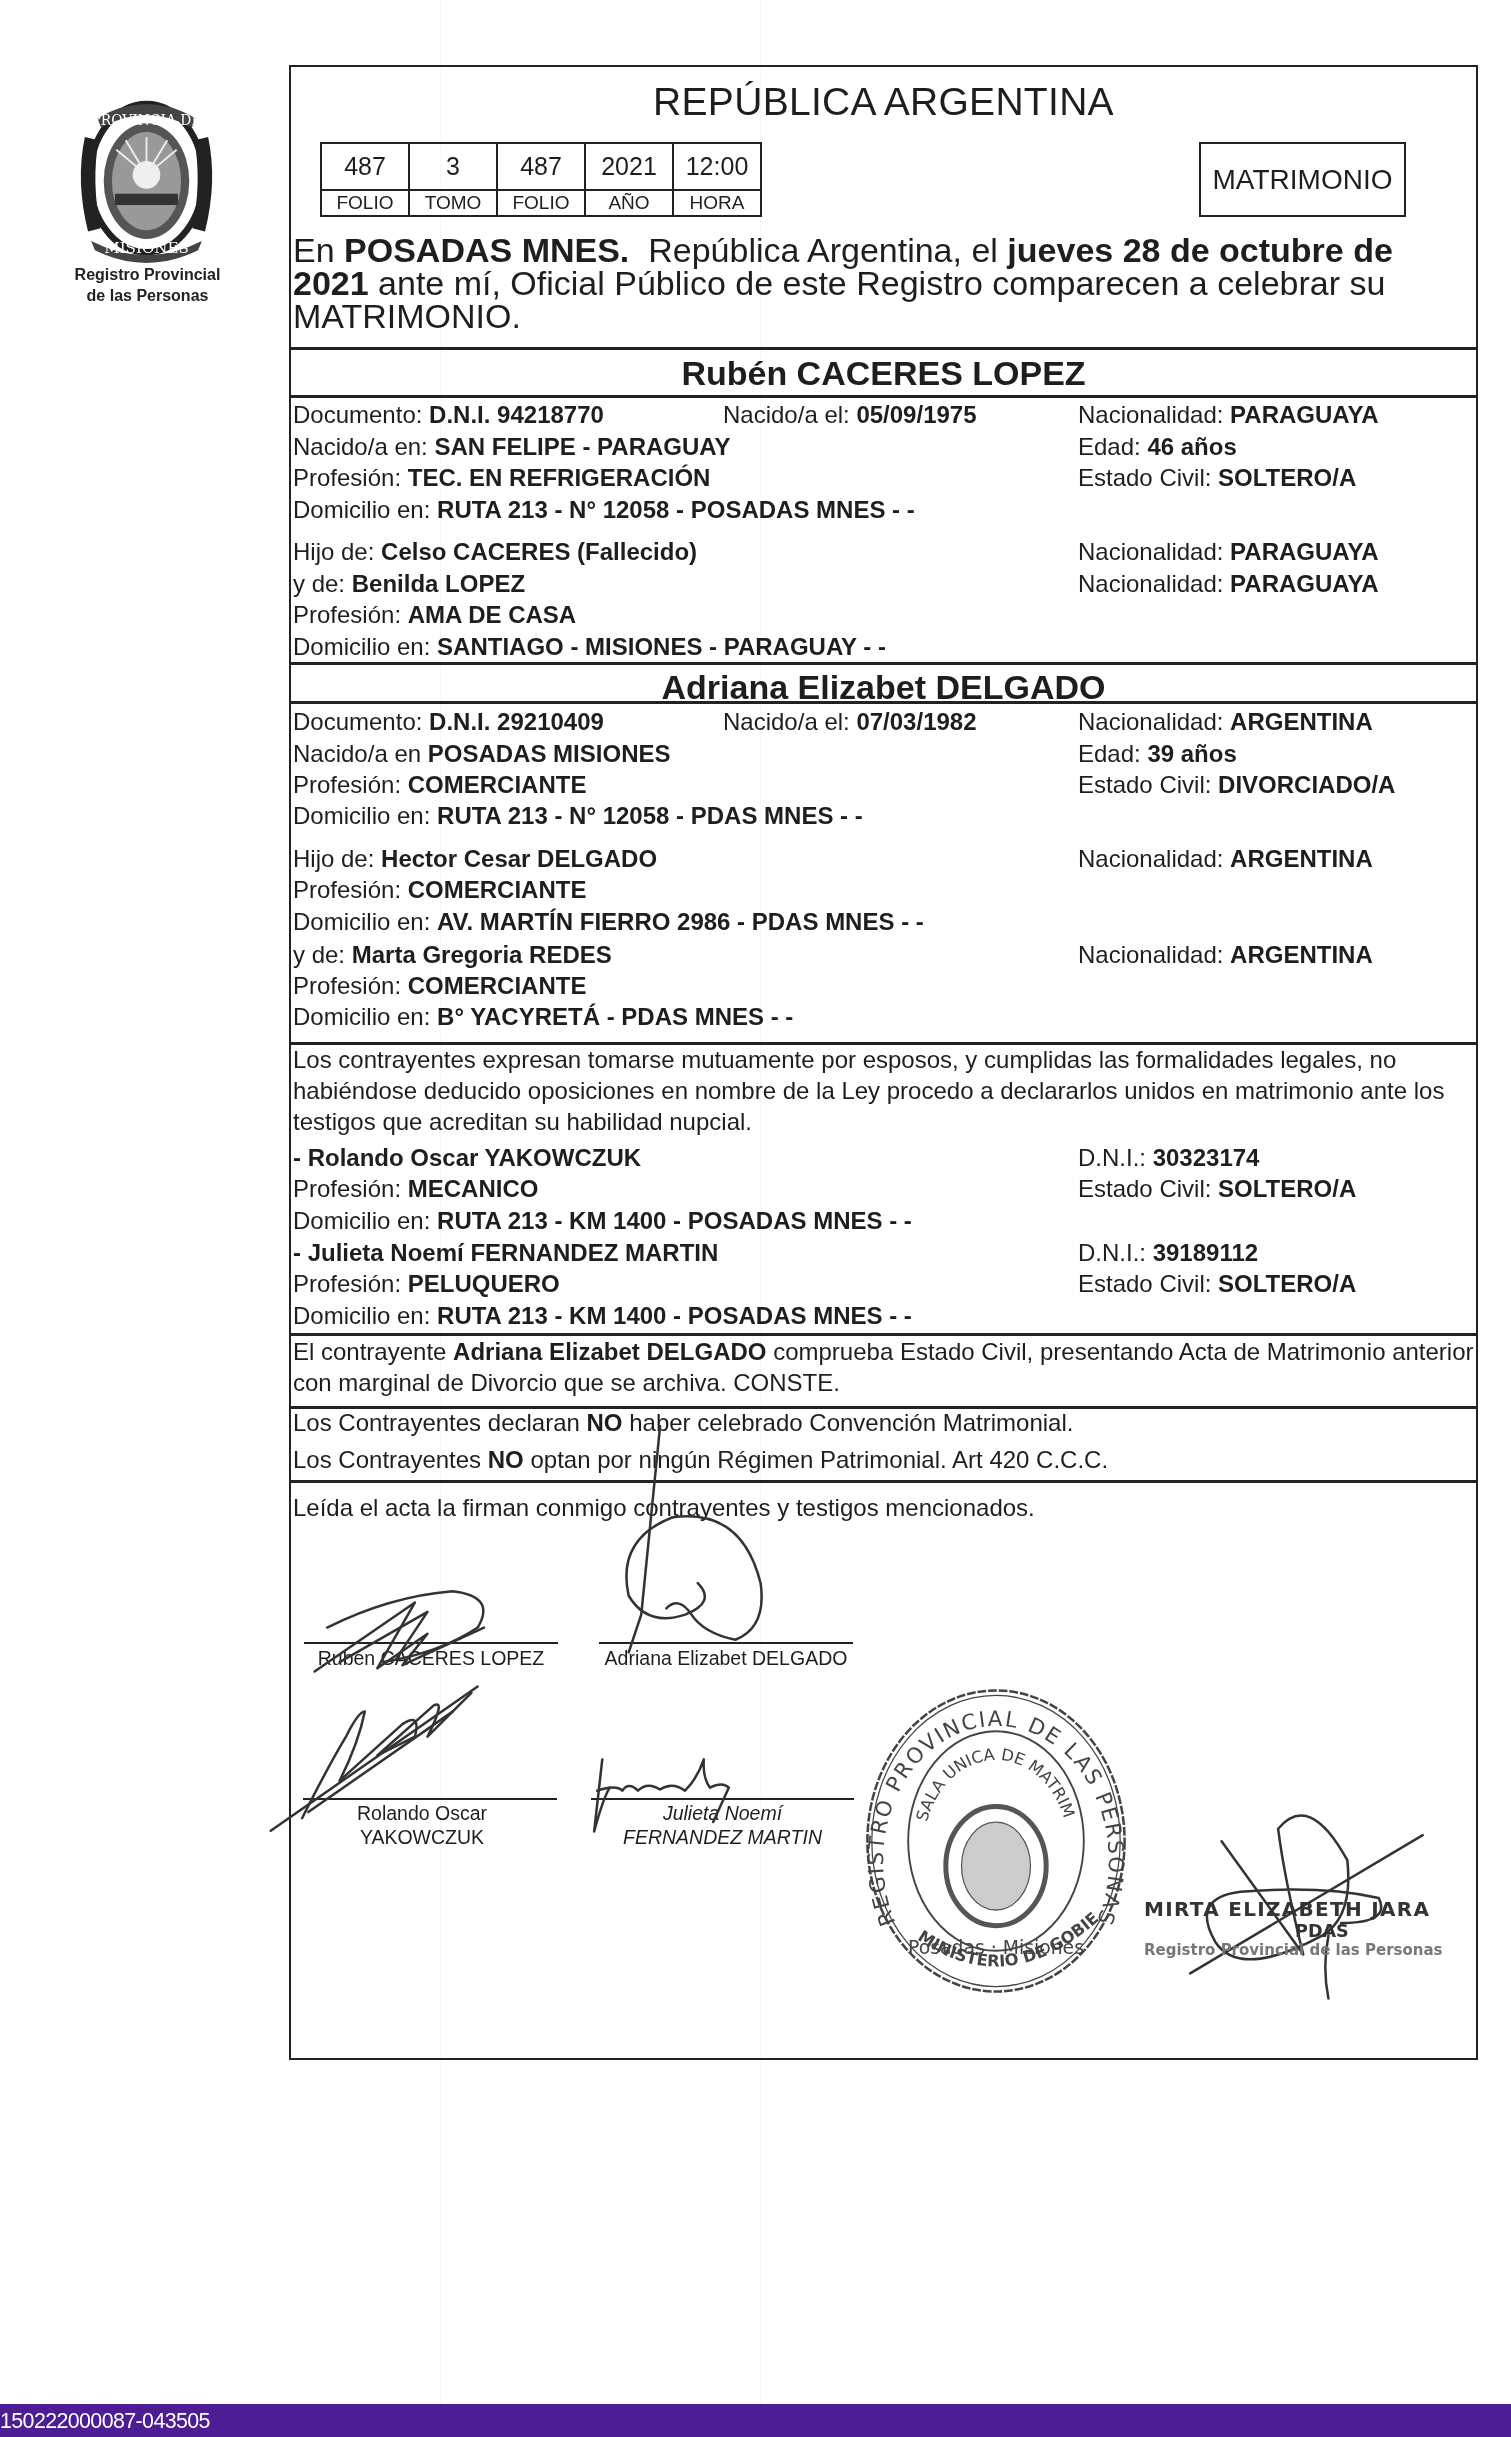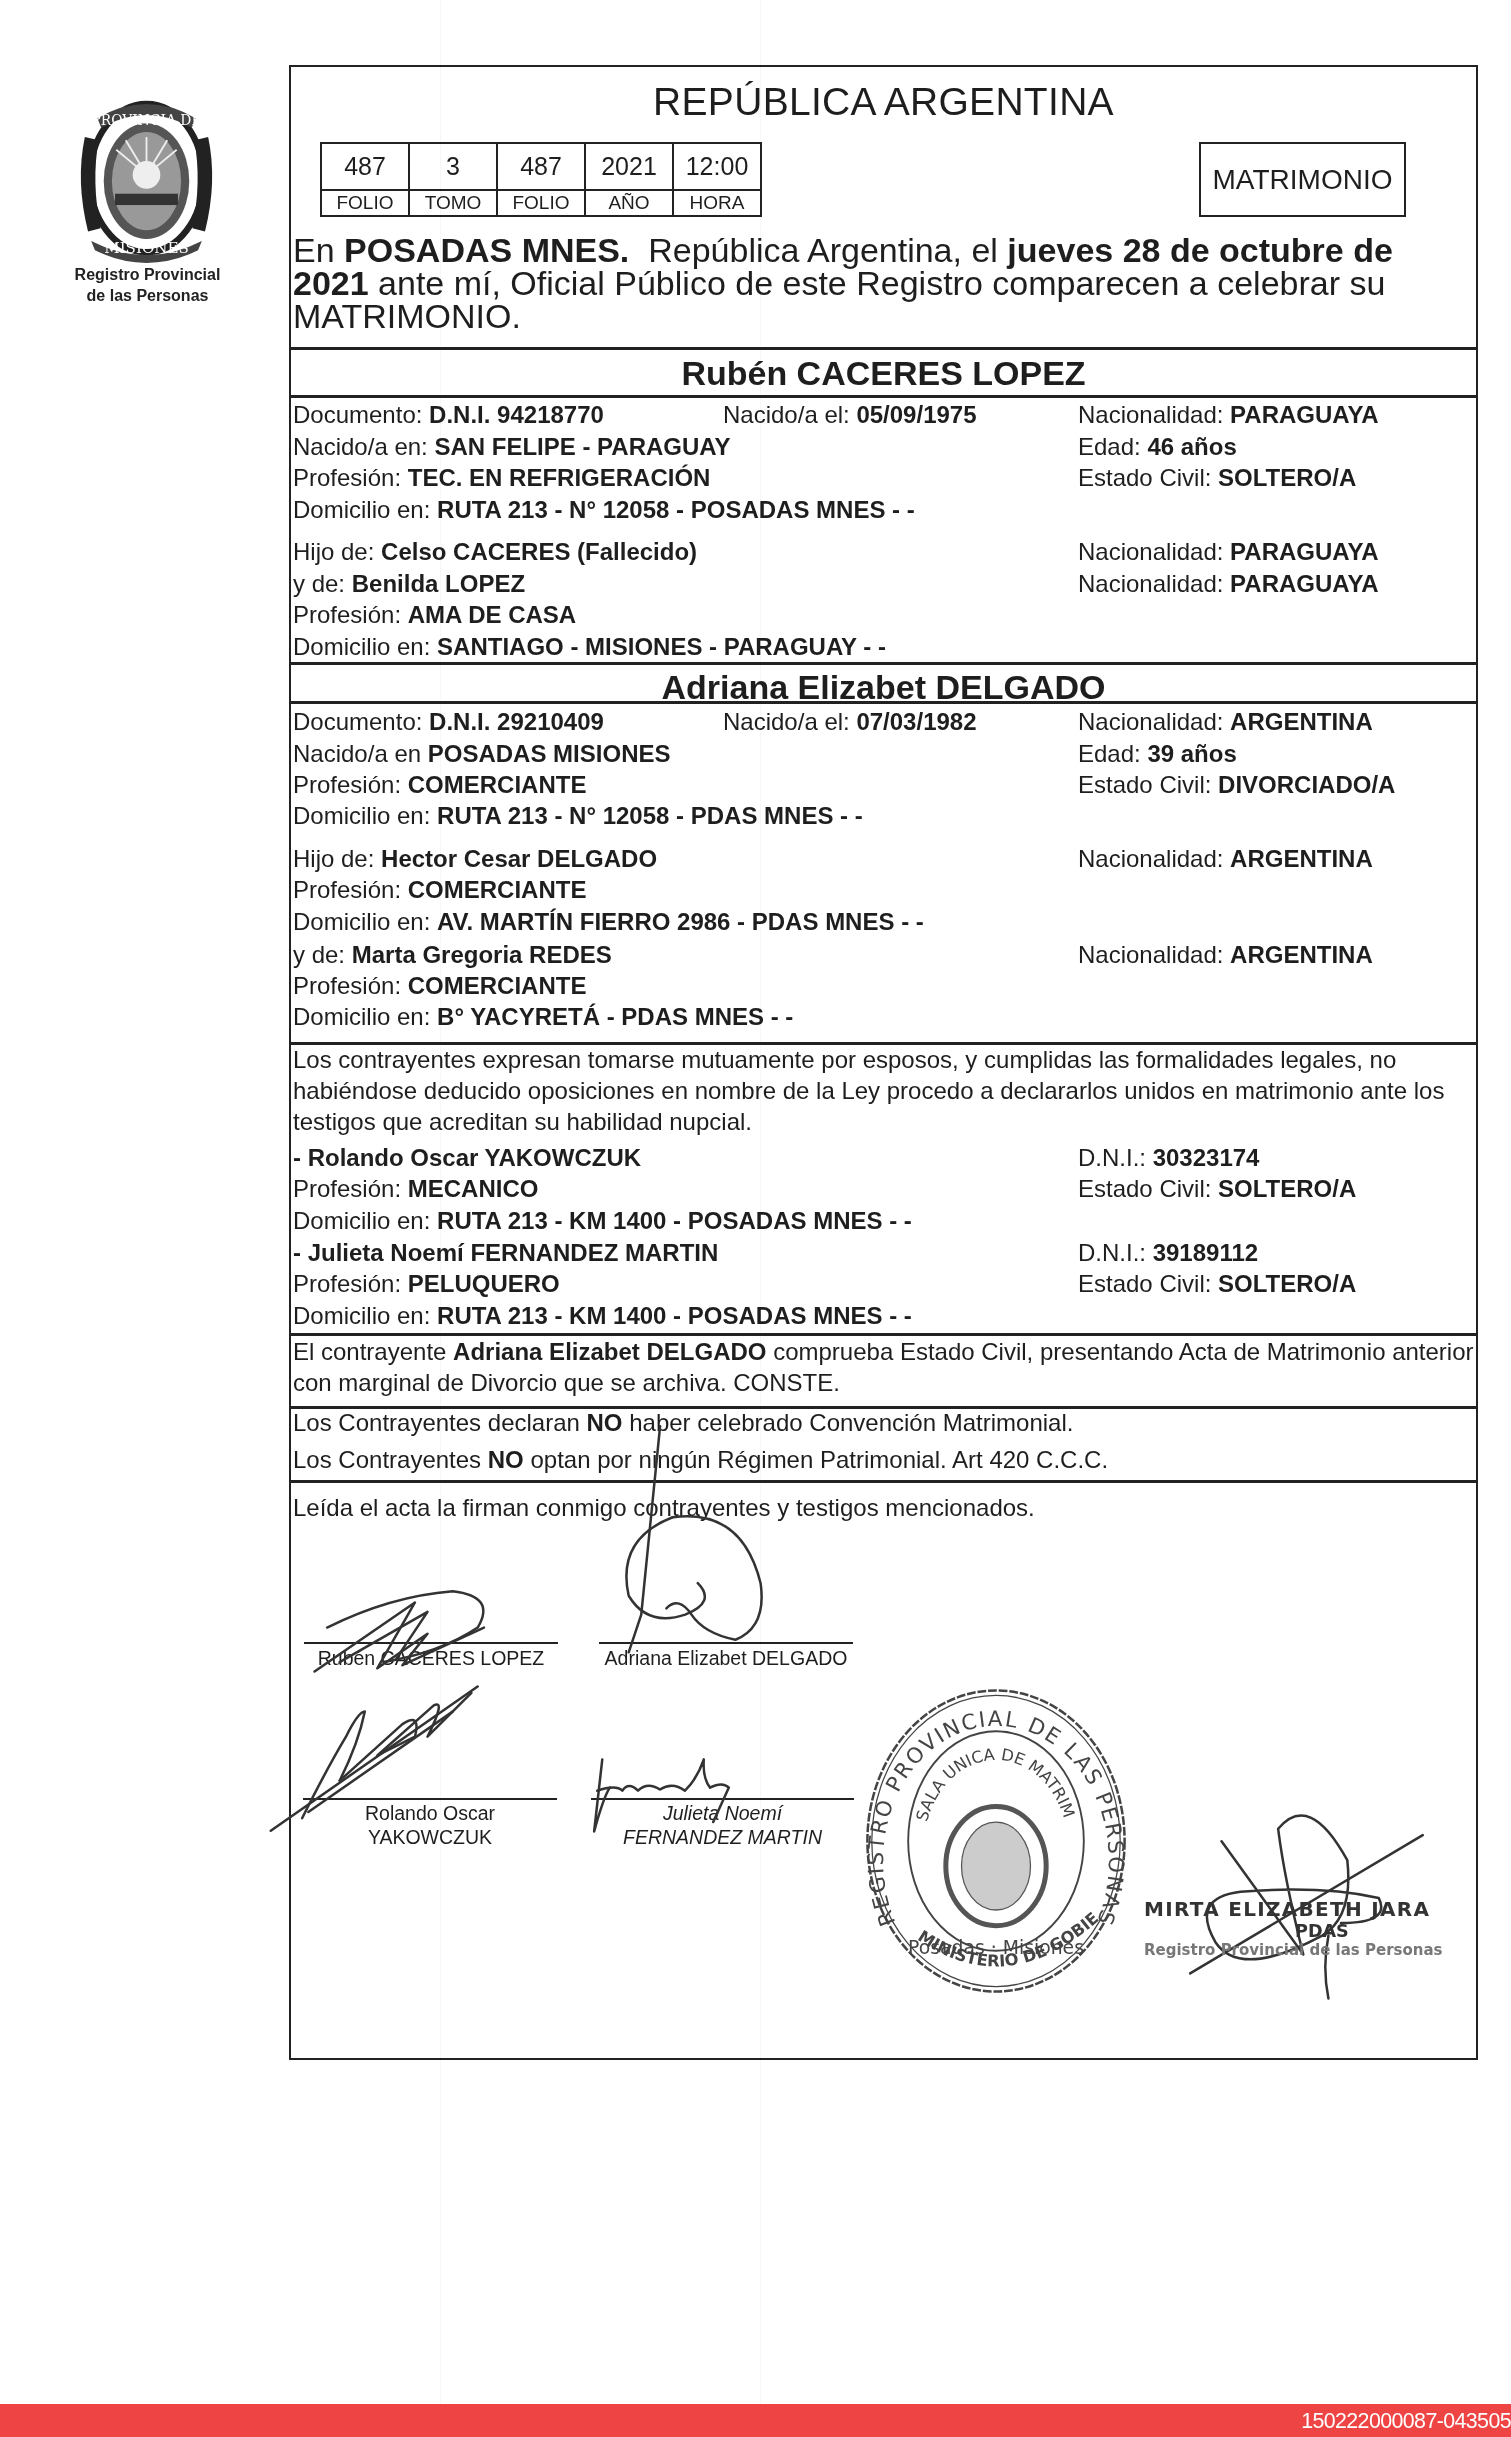--- a/index.html
+++ b/index.html
@@ -36,21 +36,21 @@
   .sigline { position: absolute; height: 0; border-top: 2.5px solid #222; }
   .siglabel { position: absolute; font-size: 19.5px; text-align: center; line-height: 24px; }
   svg.sig { position: absolute; overflow: visible; }
   svg.sig path { fill: none; stroke: #333; stroke-width: 4; stroke-linecap: round; stroke-linejoin: round; }
   #stamp { left: 858px; top: 1684px; width: 276px; height: 314px; }
   #official { left: 1144px; top: 1897px; font-family: "DejaVu Sans", sans-serif; font-weight: bold; }
   #official-name { font-size: 20px; letter-spacing: 1.3px; color: #333; white-space: nowrap; }
   #official-role { font-size: 17.6px; color: #333; margin-left: 151px; }
   #official-org { font-size: 15px; color: #777; white-space: nowrap; }
   
-  #footer { left: 0; top: 2404px; width: 1511px; height: 34px; background: #ef4444; color: #fff; text-align: right; font-size: 21.4px; line-height: 34px; letter-spacing: -0.6px; }
+  #footer { left: 0; top: 2404px; width: 1511px; height: 34px; background: #4c1d95; color: #fff; text-align: left; font-size: 21.4px; line-height: 34px; letter-spacing: -0.6px; }
   .fold { position: absolute; top: 0; width: 1.3px; height: 2404px; background: rgba(0,0,0,0.03); }
 </style>
 </head>
 <body>
 
 <div class="fold" style="left:440px"></div>
 <div class="fold" style="left:760px"></div>
 
 <svg id="logo" class="abs" viewBox="0 0 256 270">
   <ellipse cx="128" cy="135" rx="90" ry="118" fill="none" stroke="#222" stroke-width="10"></ellipse>
@@ -166,21 +166,21 @@
 <div class="row c1" style="top:1409px"><span>Los Contrayentes declaran </span><b>NO</b><span> haber celebrado Convención Matrimonial.</span></div>
 <div class="row c1" style="top:1446px"><span>Los Contrayentes </span><b>NO</b><span> optan por ningún Régimen Patrimonial. Art 420 C.C.C.</span></div>
 <div class="hline" style="top:1480px"></div>
 <div class="row c1" style="top:1494px">Leída el acta la firman conmigo contrayentes y testigos mencionados.</div>
 
 <div class="sigline" style="left:304px; top:1642px; width:254px;"></div>
 <div class="siglabel" style="left:304px; top:1646px; width:254px;">Rubén CACERES LOPEZ</div>
 <div class="sigline" style="left:599px; top:1642px; width:254px;"></div>
 <div class="siglabel" style="left:599px; top:1646px; width:254px;">Adriana Elizabet DELGADO</div>
 <div class="sigline" style="left:303px; top:1798px; width:254px;"></div>
-<div class="siglabel" style="left:303px; top:1801px; width:254px;text-align:center;">
+<div class="siglabel" style="left:295px; top:1801px; width:254px;text-align:center;">
     <div>Rolando Oscar</div>
     <div>YAKOWCZUK</div>
   </div>
 <div class="sigline" style="left:591px; top:1798px; width:263px;"></div>
 <div class="siglabel" style="left:591px; top:1801px; width:263px;font-style:italic;">
     <div>Julieta Noemí</div>
     <div>FERNANDEZ MARTIN</div>
   </div>
 
 <svg class="sig" style="left:302px; top:1552px; width:251px; height:126px;" viewBox="0 0 400 200">

